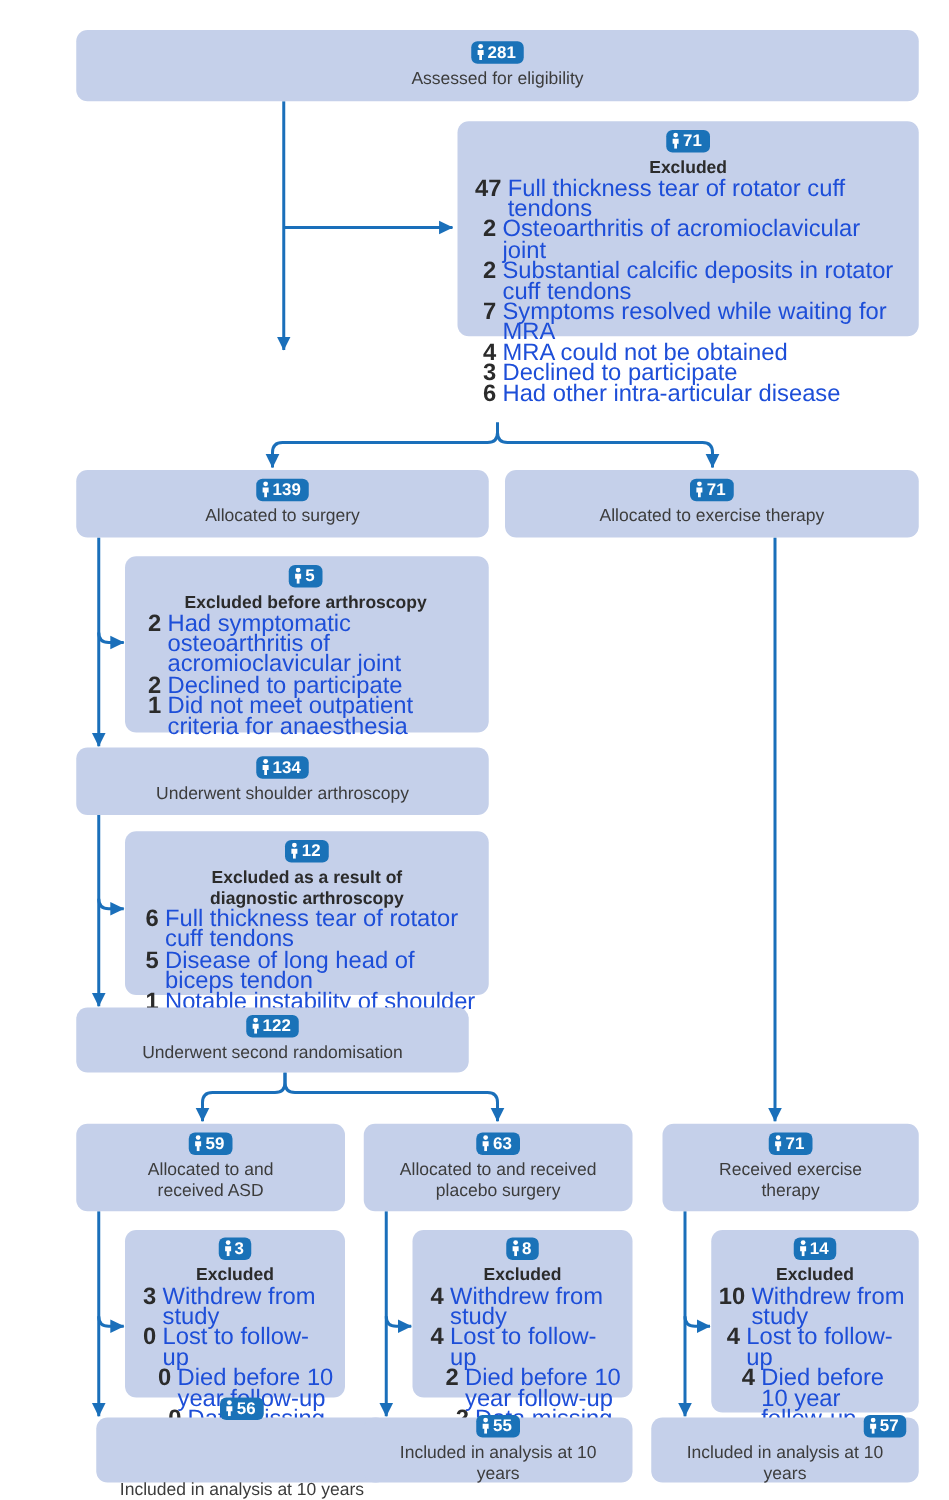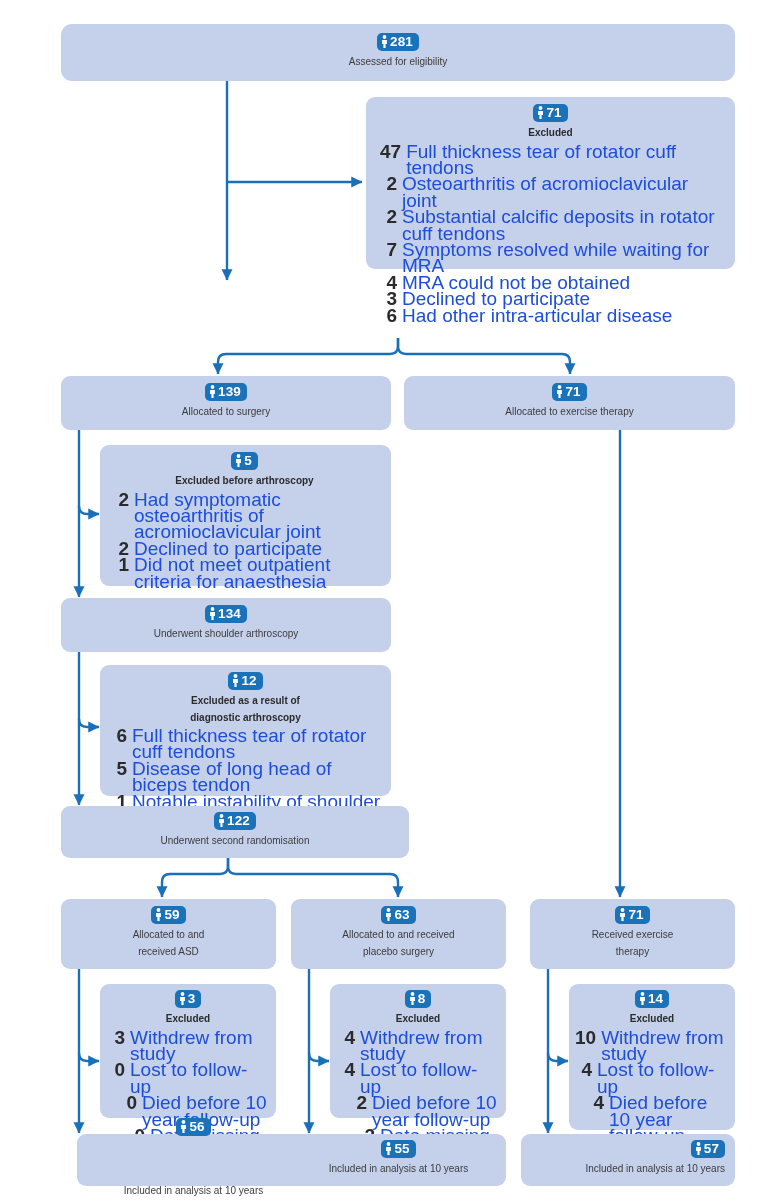--- a/index.html
+++ b/index.html
@@ -51,21 +51,21 @@
     font-weight: bold;
     line-height: 15px;
     letter-spacing: 0.1px;
     white-space: nowrap;
   }
   .badge .person-icon { display: inline-block; width: 7px; height: 13px; flex: 0 0 7px; }
   .badge .badge-num { display: inline-block; }
 
   .node-title {
     margin-top: 3px;
-    font-size: 10px;
+    font-size: 14px;
     line-height: 16.5px;
     text-align: center;
     color: #3c3c3c;
     white-space: pre-line;
   }
   .node-title.bold { font-weight: bold; color: #2b2b2b; }
 
   
   .reason-list {
     margin-top: 2px;
@@ -131,21 +131,21 @@
       <path d="M 79 1053 Q 79 1061 87 1061 L 99 1061" marker-end="url(#arrow)"></path>
 
       <path d="M 309 969 L 309 1133" marker-end="url(#arrow)"></path>
       <path d="M 309 1053 Q 309 1061 317 1061 L 329 1061" marker-end="url(#arrow)"></path>
 
       <path d="M 548 969 L 548 1133" marker-end="url(#arrow)"></path>
       <path d="M 548 1053 Q 548 1061 556 1061 L 568 1061" marker-end="url(#arrow)"></path>
     </g>
   </svg>
 
-  <div class="node" style="left:61px; top:24px; width:674px; height:57px;border-radius:11px;">
+  <div class="node" style="left:61px; top:24px; width:674px; height:57px;">
     <span class="badge">
       <span class="person-icon">
         <svg viewBox="0 0 7 13" width="7" height="13" aria-hidden="true">
           <circle cx="3.5" cy="2" r="1.9" fill="#ffffff"></circle>
           <path d="M1.1 4.9h4.8v4.1H4.6V13H2.4V9H1.1z" fill="#ffffff"></path>
         </svg>
       </span>
       <span class="badge-num">281</span>
     </span>
     <div class="node-title">Assessed for eligibility</div>
@@ -282,21 +282,21 @@
           <span class="rnum">5</span>
           <span class="rtext">Disease of long head of biceps tendon</span>
         </div>
         <div class="reason-row">
           <span class="rnum">1</span>
           <span class="rtext">Notable instability of shoulder joint</span>
         </div>
       </div>
   </div>
 
-  <div class="node" style="left:61px; top:806px; width:348px; height:52px;">
+  <div class="node" style="left:61px; top:806px; width:314px; height:52px;">
     <span class="badge">
       <span class="person-icon">
         <svg viewBox="0 0 7 13" width="7" height="13" aria-hidden="true">
           <circle cx="3.5" cy="2" r="1.9" fill="#ffffff"></circle>
           <path d="M1.1 4.9h4.8v4.1H4.6V13H2.4V9H1.1z" fill="#ffffff"></path>
         </svg>
       </span>
       <span class="badge-num">122</span>
     </span>
     <div class="node-title">Underwent second randomisation</div>

